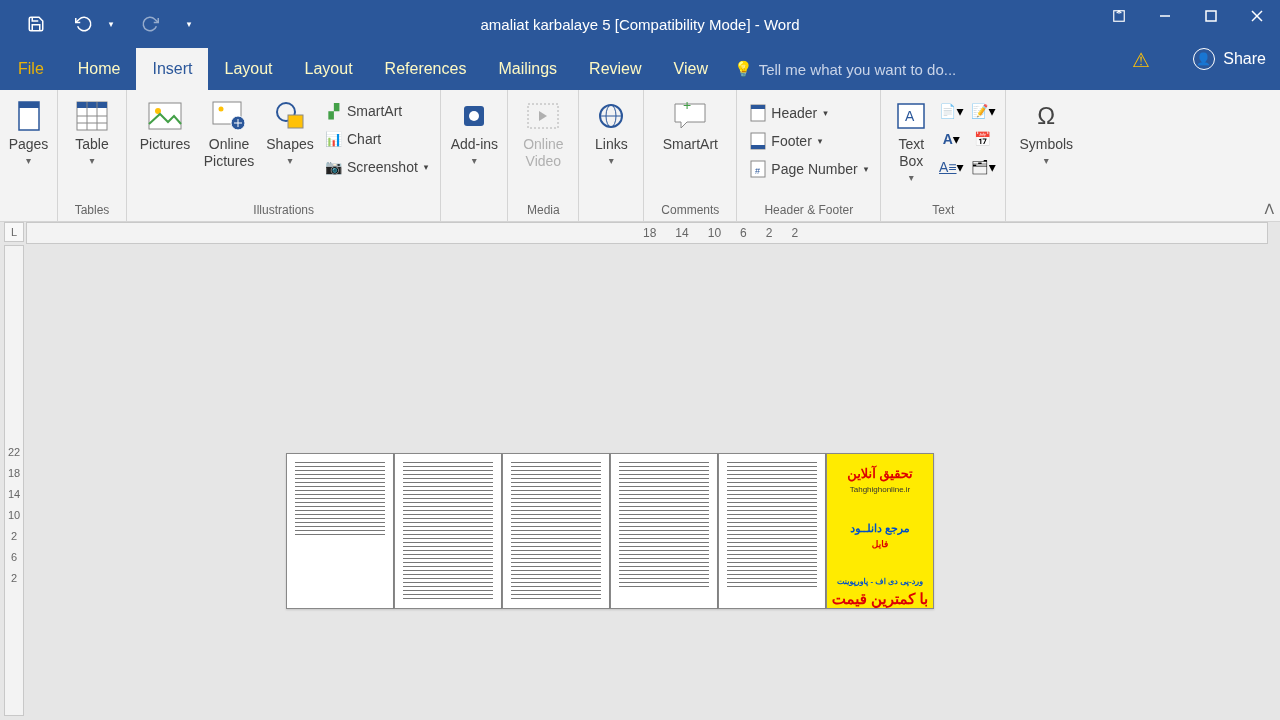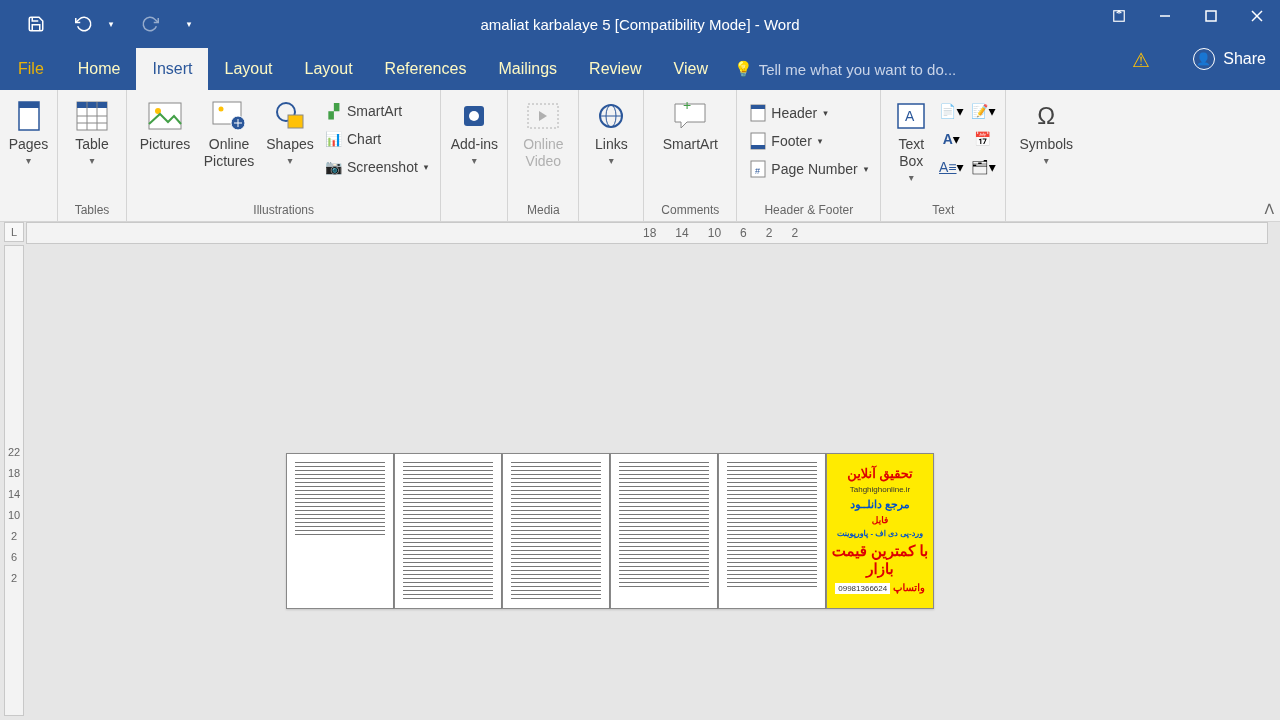--- a/index.html
+++ b/index.html
@@ -50,21 +50,21 @@
 
 
 .docarea { position: absolute; top: 245px; left: 26px; right: 12px; bottom: 4px; background: #e6e6e6; }
 .pages-row { position: absolute; top: 208px; left: 260px; display: flex; flex-direction: row-reverse; gap: 0; }
 .page { width: 108px; height: 156px; background: #fff; border: 1px solid #888; box-shadow: 0 1px 2px rgba(0,0,0,0.15); padding: 8px; overflow: hidden; }
 .page-lines { width: 100%; height: 100%; background: repeating-linear-gradient(to bottom, #777 0px, #777 1px, transparent 1px, transparent 4px); }
 .page-lines.half { height: 55%; }
 .page-lines.most { height: 92%; }
 .cover-page { background: #ffeb00; display: flex; flex-direction: column; align-items: center; padding: 12px 4px; font-size: 10px; color: #d00; text-align: center; gap: 4px; }
 .cover-page .red { color: #d00; font-weight: bold; }
-.cover-page .blue { color: #0050c8; font-weight: bold; }
+.cover-page .blue { color: #0050c8; font-weight: bold; margin-top: 24px; }
 .cover-page .dark { color: #333; }
 .cover-page .phone { background: #fff; color: #333; padding: 1px 3px; font-size: 8px; }
 </style>
 </head>
 <body>
 
 <div class="titlebar">
   <div class="qat">
     <div class="qat-btn">
       <svg width="18" height="18" viewBox="0 0 24 24" fill="none" stroke="#fff" stroke-width="2">

